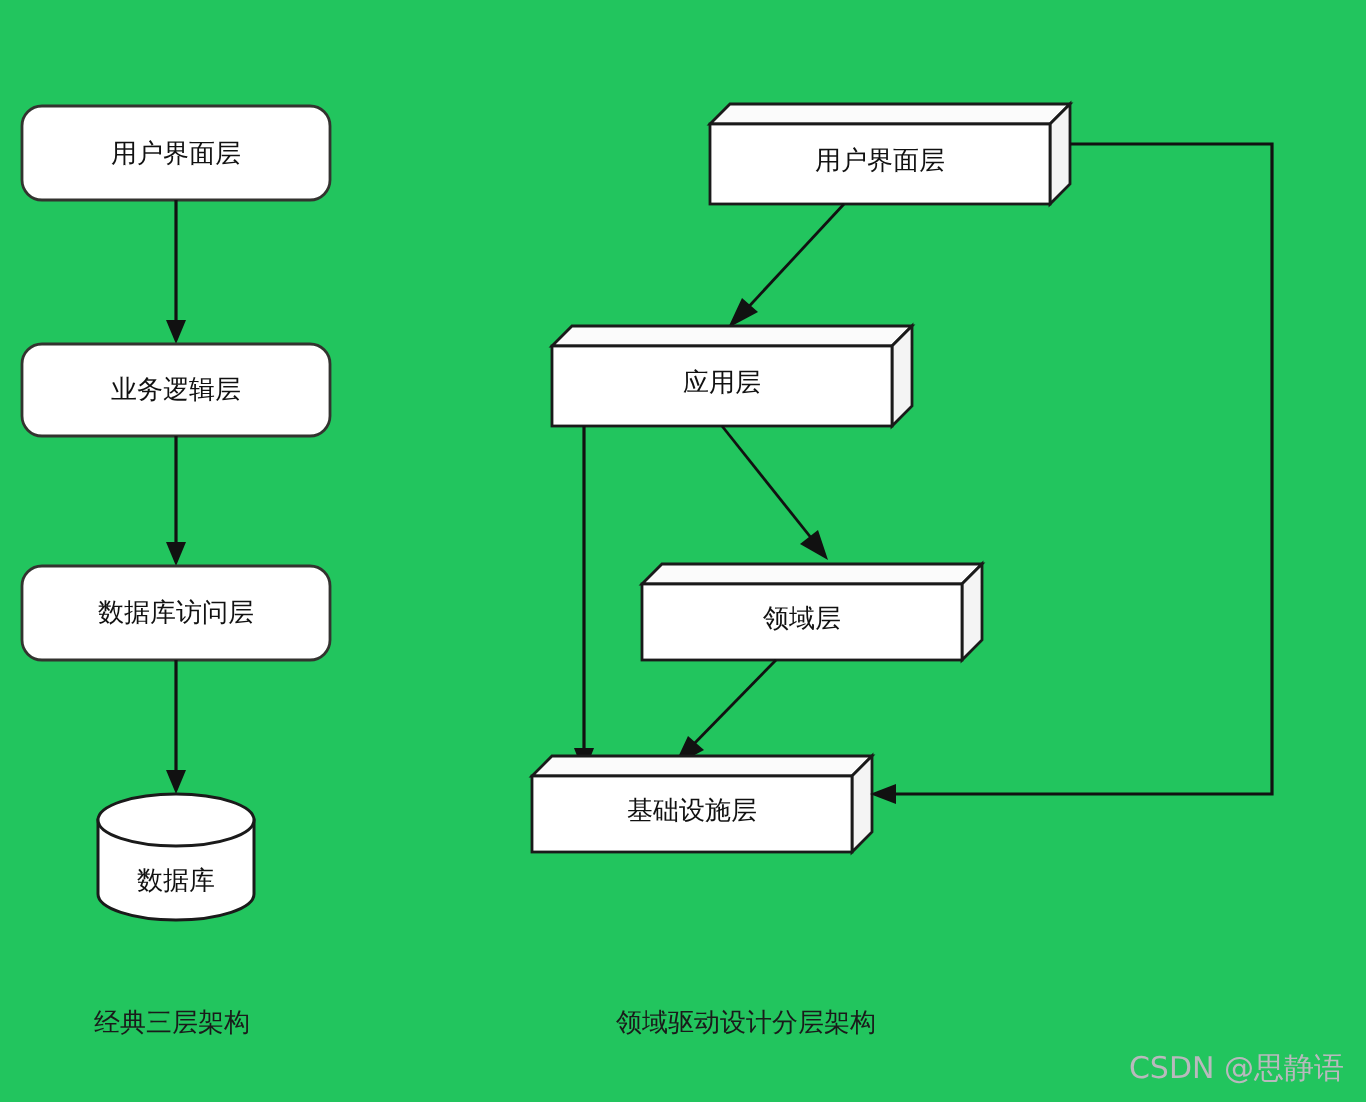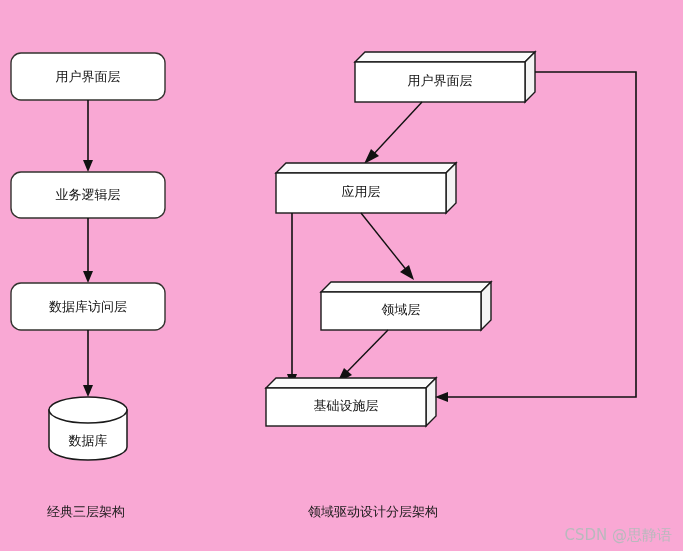--- a/index.html
+++ b/index.html
@@ -8,21 +8,21 @@
     padding: 0;
     background: #ffffff;
   }
   body {
     font-family: "DejaVu Sans", "Liberation Sans", sans-serif;
   }
   #canvas {
     position: relative;
     width: 683px;
     height: 551px;
-    background: #f9a8d4;
+    background: #22c55e;
     overflow: hidden;
   }
   #diagram-svg {
     position: absolute;
     left: 0;
     top: 0;
     width: 683px;
     height: 551px;
   }
   .box-label {

